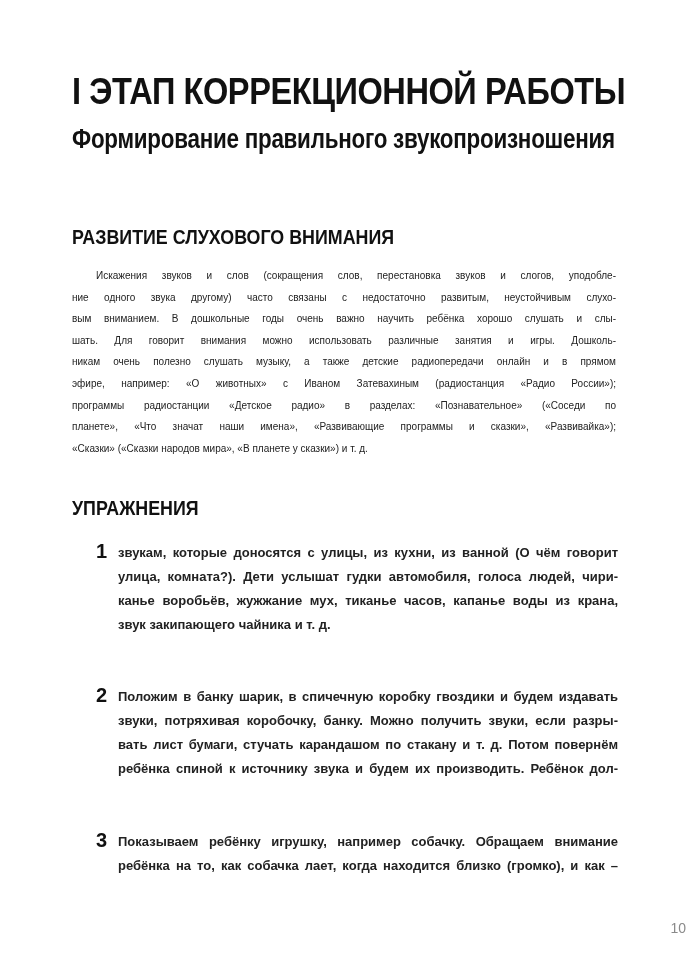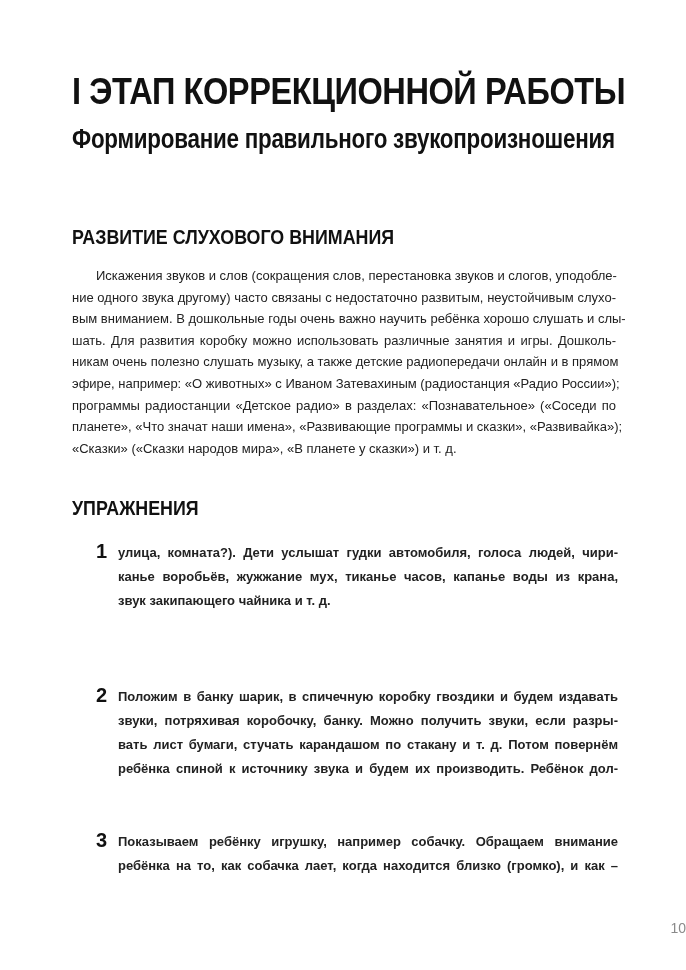--- a/index.html
+++ b/index.html
@@ -25,21 +25,21 @@
     }
     .section-heading {
       position: absolute; left: 72px;
       font-family: "Liberation Sans", sans-serif; font-weight: bold;
       font-size: 21px; line-height: 26px;
       transform: scaleX(0.85); transform-origin: left center; white-space: nowrap;
       color: #111;
     }
     .intro {
       position: absolute; left: 72px; top: 265px; width: 544px;
-      font-size: 13px; line-height: 21.6px; text-align: justify;
+      font-size: 10px; line-height: 21.6px; text-align: justify;
       color: #222;
     }
     .intro .line { display: block; white-space: nowrap; text-align-last: justify; }
     .intro .line.last { text-align-last: left; }
     .intro .line.indent { padding-left: 24px; }
     .exercise { position: absolute; left: 96px; width: 522px; }
     .exercise .num {
       position: absolute; left: 0; top: -2px;
       font-family: "Liberation Sans", sans-serif; font-weight: bold;
       font-size: 20px; line-height: 24px; color: #111;
@@ -62,33 +62,34 @@
 
   <div class="chapter-title">I ЭТАП КОРРЕКЦИОННОЙ РАБОТЫ</div>
   <div class="chapter-subtitle">Формирование правильного звукопроизношения</div>
 
   <div class="section-heading" style="top:224px">РАЗВИТИЕ СЛУХОВОГО ВНИМАНИЯ</div>
 
   <div class="intro">
     <span class="line indent">Искажения звуков и слов (сокращения слов, перестановка звуков и слогов, уподобле-</span>
     <span class="line">ние одного звука другому) часто связаны с недостаточно развитым, неустойчивым слухо-</span>
     <span class="line">вым вниманием. В дошкольные годы очень важно научить ребёнка хорошо слушать и слы-</span>
-    <span class="line">шать. Для развития коробку можно использовать различные занятия и игры. Дошколь-</span>
+    <span class="line">шать. Для говорит внимания можно использовать различные занятия и игры. Дошколь-</span>
     <span class="line">никам очень полезно слушать музыку, а также детские радиопередачи онлайн и в прямом</span>
     <span class="line">эфире, например:  «О животных» с Иваном Затевахиным (радиостанция «Радио России»);</span>
     <span class="line">программы радиостанции «Детское радио» в разделах: «Познавательное» («Соседи по</span>
     <span class="line">планете», «Что значат наши имена», «Развивающие программы и сказки», «Развивайка»);</span>
     <span class="line last">«Сказки» («Сказки народов мира», «В планете у сказки») и т. д.</span>
   </div>
 
   <div class="section-heading" style="top:495px">УПРАЖНЕНИЯ</div>
 
   <div class="exercise" style="top:541px">
     <div class="num">1</div>
     <div class="text">
+      <span class="line">звукам, которые доносятся с улицы, из кухни, из ванной (О чём говорит</span>
       <span class="line">улица, комната?). Дети услышат гудки автомобиля, голоса людей, чири-</span>
       <span class="line">канье воробьёв, жужжание мух, тиканье часов, капанье воды из крана,</span>
       <span class="line last">звук закипающего чайника и т. д.</span>
     </div>
   </div>
 
   <div class="exercise" style="top:685px">
     <div class="num">2</div>
     <div class="text">
       <span class="line">Положим в банку шарик, в спичечную коробку гвоздики и будем издавать</span>

